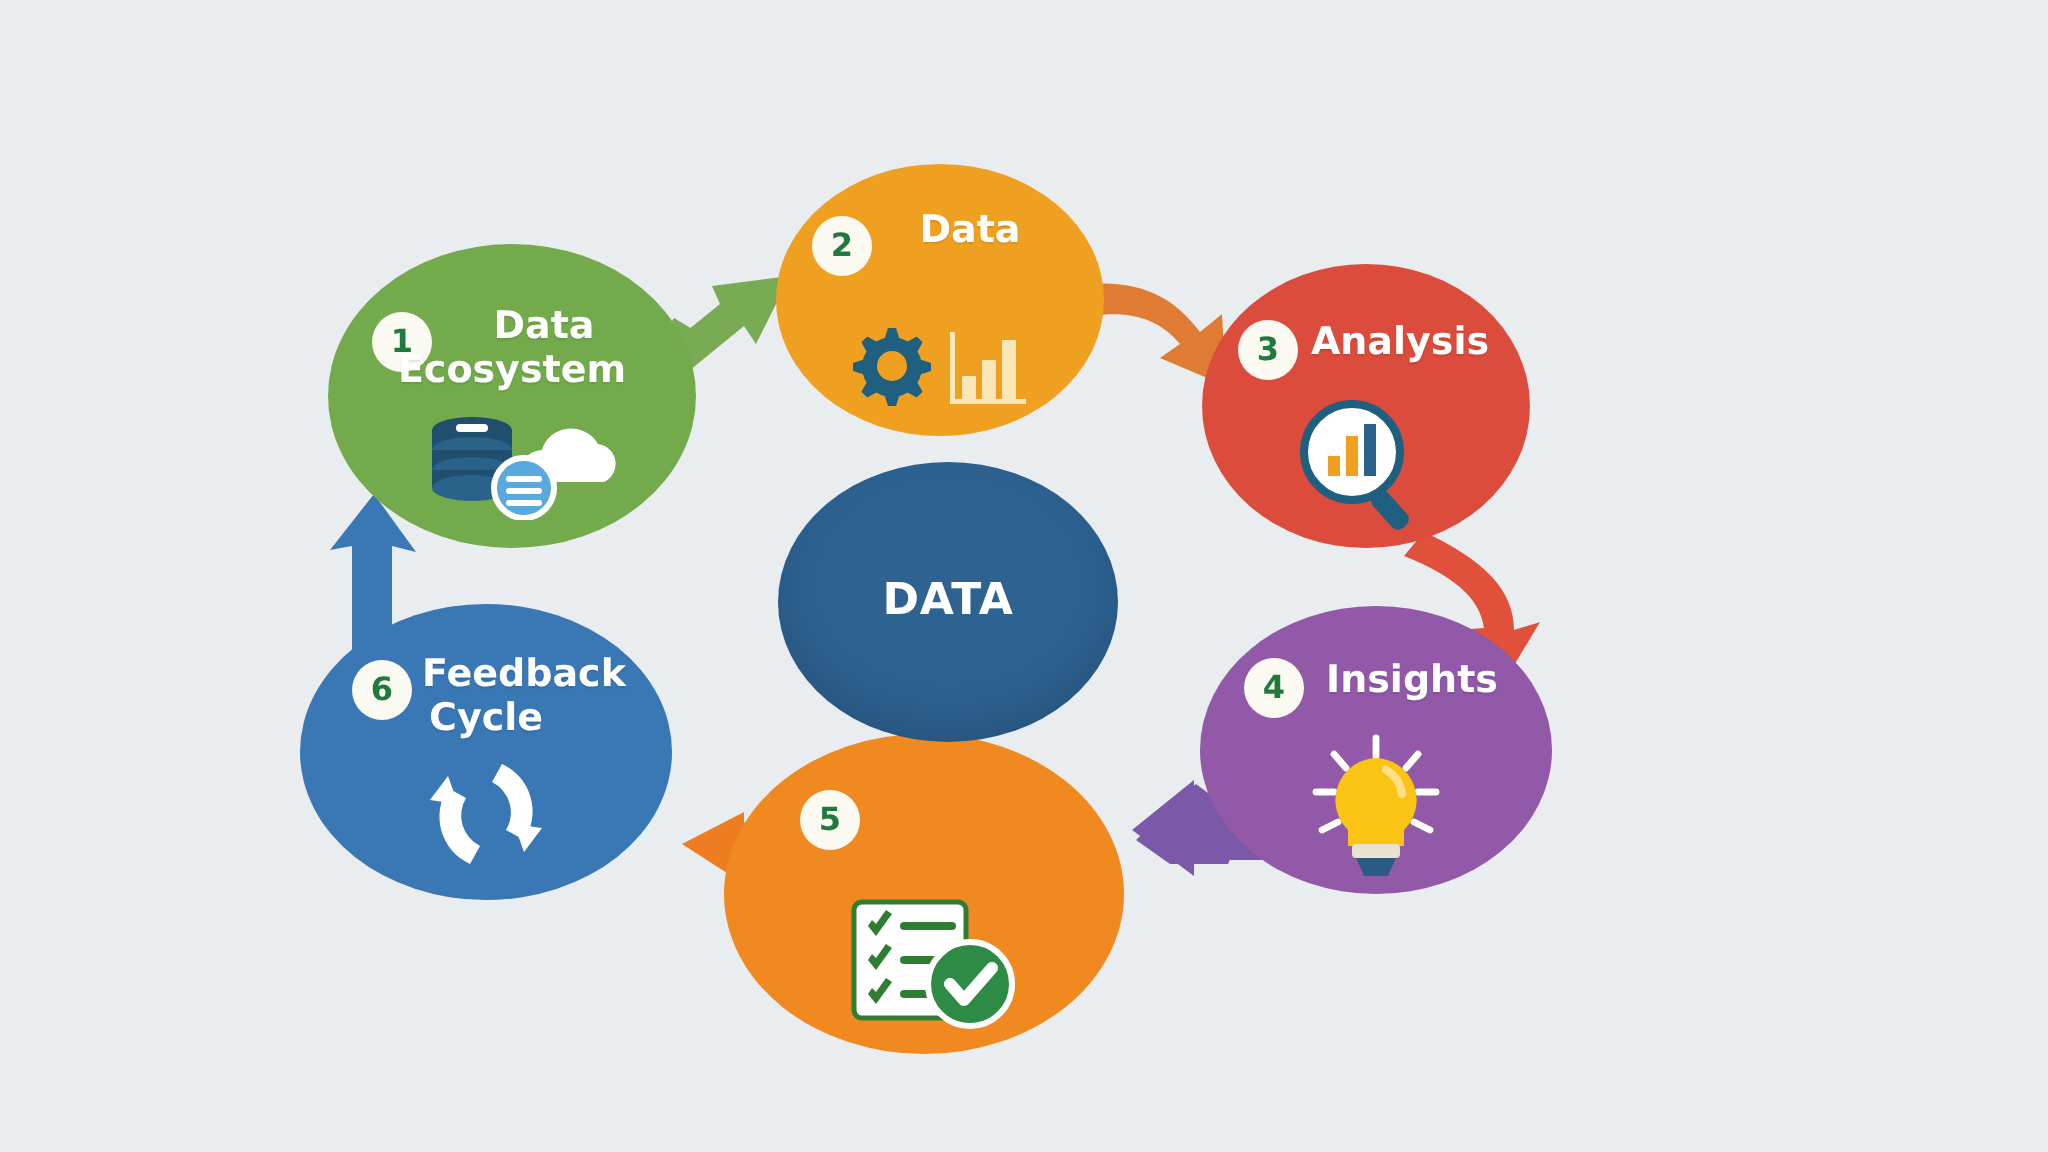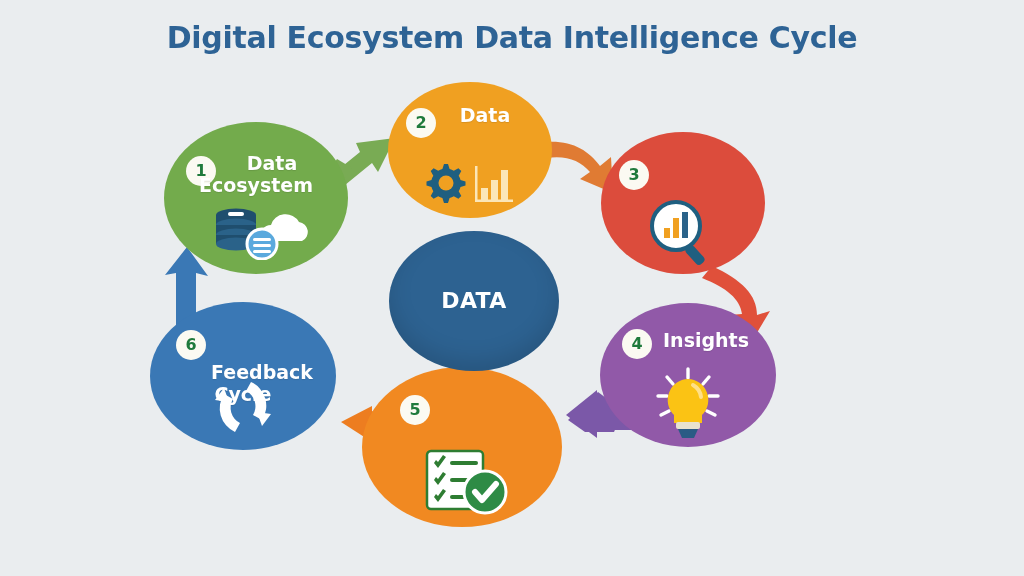--- a/index.html
+++ b/index.html
@@ -97,21 +97,20 @@
     line-height: 28px;
     text-align: center;
     letter-spacing: 0.4px;
   }
 </style>
 </head>
 <body>
 
 <div id="stage">
 
-  <div id="title">Digital Ecosystem Data Intelligence Cycle</div>
 
   <svg id="arrows" viewBox="0 0 1024 576">
 
     <g>
       <path d="M318,186 L360,152 L356,143 L395,138 L378,172 L372,163 L334,194 Z" fill="#79ab54"></path>
       <path d="M318,186 L334,194 L352,168 L337,159 Z" fill="#79ab54"></path>
     </g>
 
     <g>
       <path d="M545,142 C572,140 588,150 600,166 L611,157 L613,193 L580,179 L590,172
@@ -188,20 +187,23 @@
         <rect x="55" y="41.5" width="38" height="2.5" fill="#fbe6b8"></rect>
         <rect x="61" y="30" width="7" height="12" fill="#fbe6b8"></rect>
         <rect x="71" y="22" width="7" height="20" fill="#fbe6b8"></rect>
         <rect x="81" y="12" width="7" height="30" fill="#fbe6b8"></rect>
       </svg>
     </div>
   </div>
 
   <div class="node" style="left:601px; top:132px; width:164px; height:142px; background:#dc4c3c;">
     <div class="badge" style="left:18px; top:28px;">3</div>
+    <div class="node-label" style="top:28px;">
+      <span style="padding-left:34px;">Analysis</span>
+    </div>
     <div class="icon-wrap" style="top:66px;">
       <svg width="90" height="70" viewBox="0 0 90 70">
         <circle cx="38" cy="28" r="24" fill="#ffffff" stroke="#1f5f80" stroke-width="4"></circle>
         <rect x="26" y="30" width="6" height="10" fill="#f0a021"></rect>
         <rect x="35" y="20" width="6" height="20" fill="#f0a021"></rect>
         <rect x="44" y="14" width="6" height="26" fill="#2a6289"></rect>
         <rect x="52" y="46" width="10" height="22" rx="4" transform="rotate(-42 57 57)" fill="#1f5f80"></rect>
       </svg>
     </div>
   </div>
@@ -244,21 +246,21 @@
         <rect x="43" y="31" width="28" height="4" rx="2" fill="#2e7d32"></rect>
         <rect x="43" y="48" width="28" height="4" rx="2" fill="#2e7d32"></rect>
         <circle cx="78" cy="45" r="21" fill="#2e8b45" stroke="#ffffff" stroke-width="3"></circle>
         <path d="M68,45 l7,8 l14,-16" stroke="#ffffff" stroke-width="6" fill="none" stroke-linecap="round" stroke-linejoin="round"></path>
       </svg>
     </div>
   </div>
 
   <div class="node" style="left:150px; top:302px; width:186px; height:148px; background:#3a78b5;">
     <div class="badge" style="left:26px; top:28px;">6</div>
-    <div class="node-label" style="top:24px;margin-top:35px;">
+    <div class="node-label" style="top:24px;">
       <span style="padding-left:38px;">Feedback</span><br>
       <span>Cycle</span>
     </div>
     <div class="icon-wrap" style="top:72px;">
       <svg width="88" height="66" viewBox="0 0 88 66">
         <g fill="#ffffff">
           <path d="M52,8 A26,26 0 0 1 63,46 l-9,-5 A17,17 0 0 0 47,17 Z"></path>
           <path d="M58,38 l14,2 l-9,12 z"></path>
           <path d="M36,58 A26,26 0 0 1 25,20 l9,5 A17,17 0 0 0 41,49 Z"></path>
           <path d="M30,28 l-14,-2 l9,-12 z"></path>

